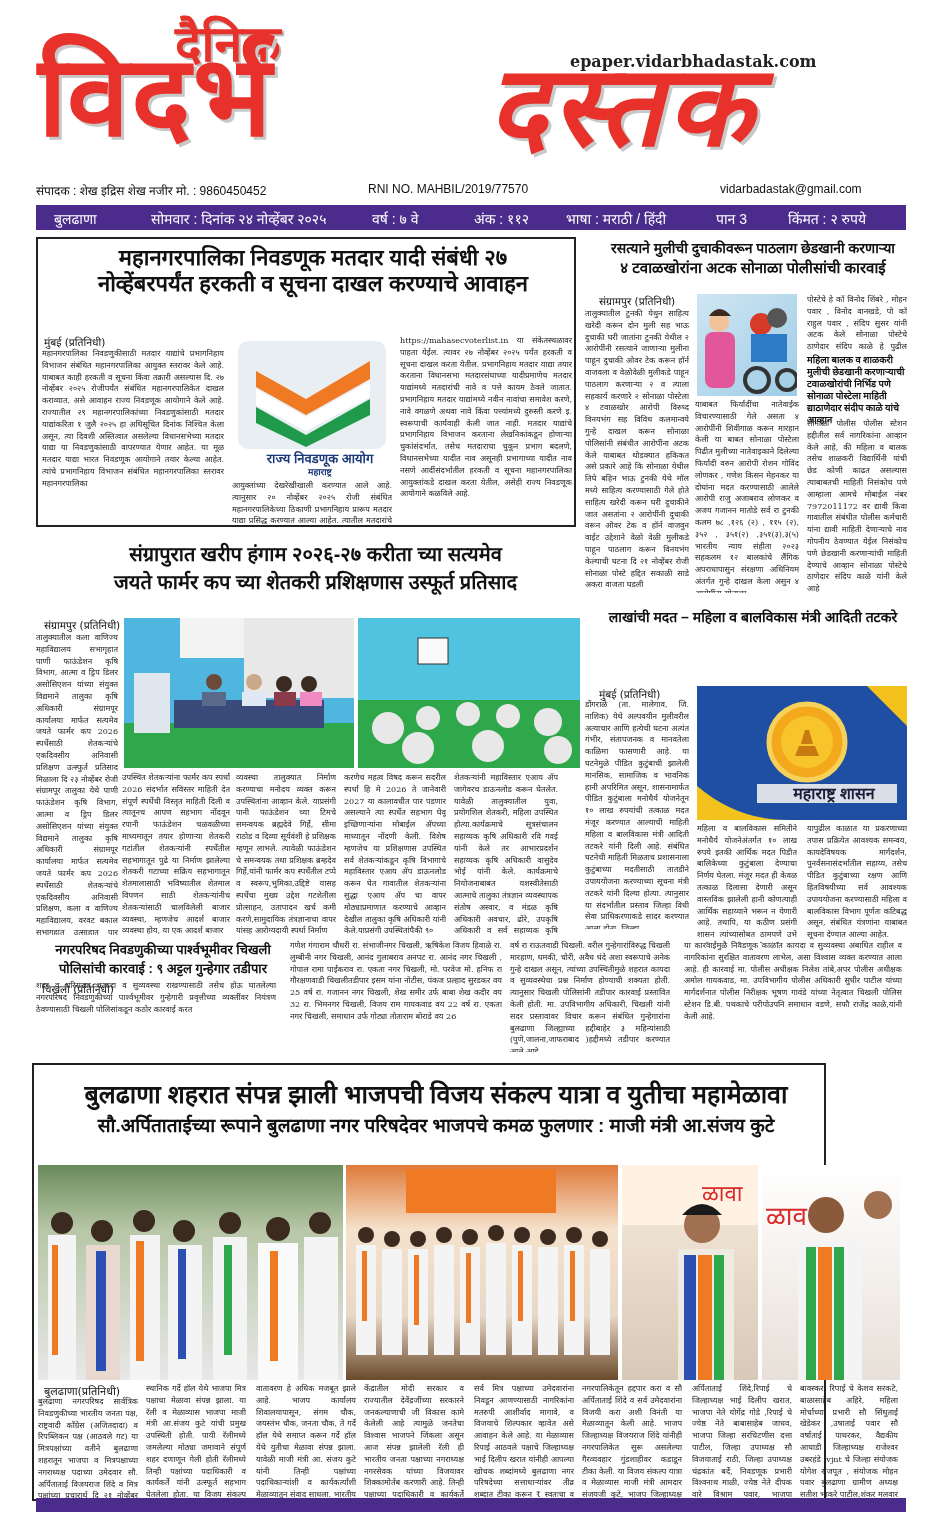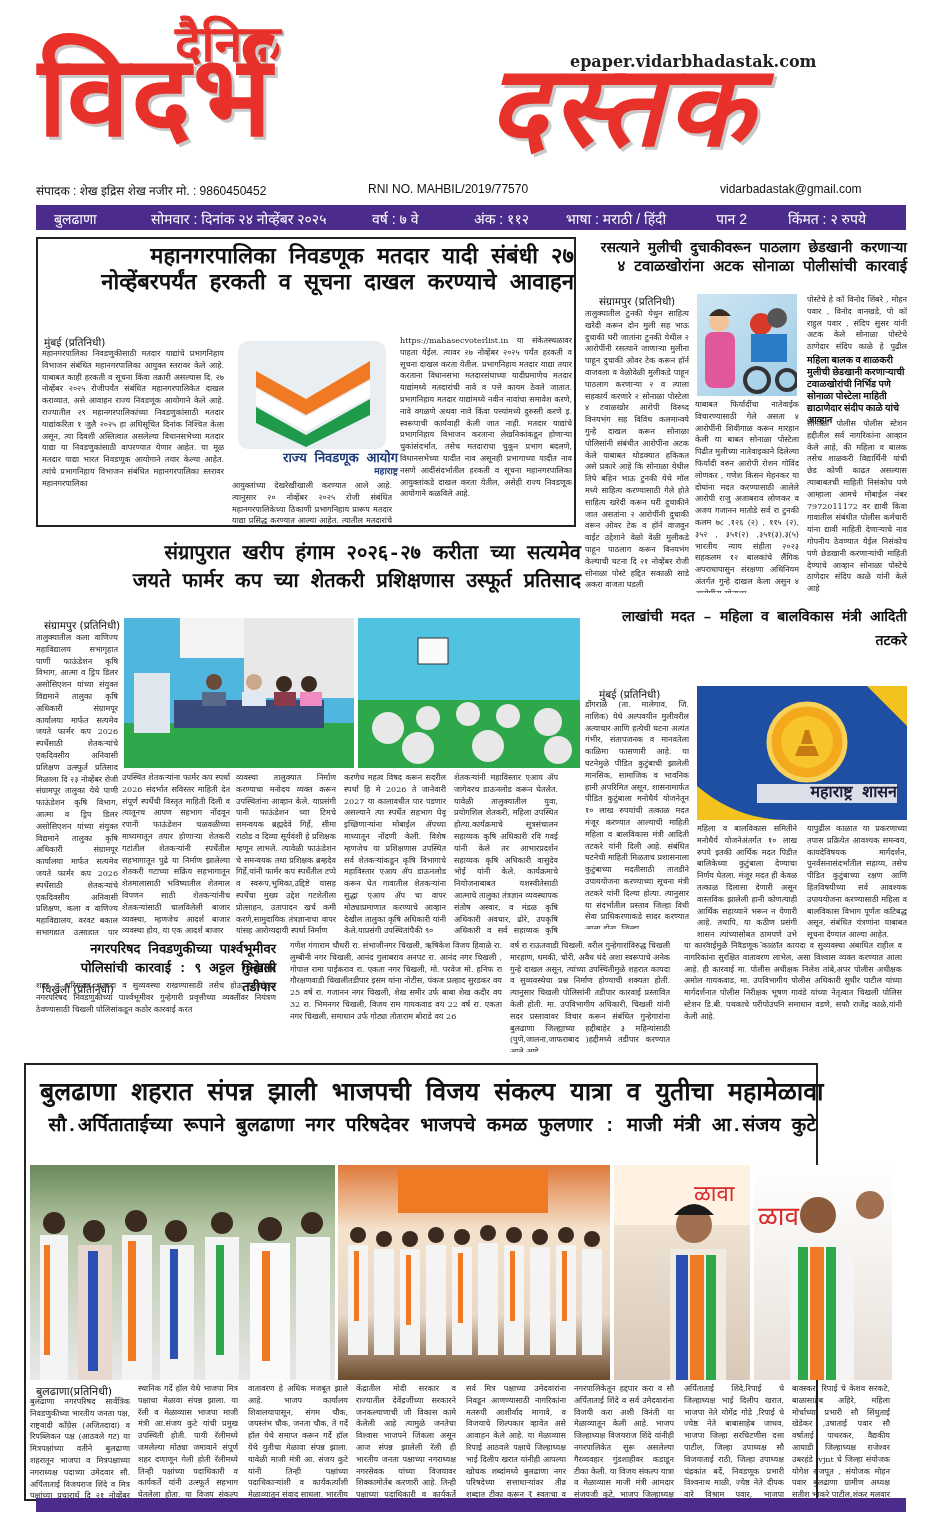--- a/index.html
+++ b/index.html
@@ -7,21 +7,21 @@
   .abs { position: absolute; }
   .masthead-dainik { left: 175px; top: 8px; font-family: "DejaVu Sans", sans-serif; font-weight: bold; font-size: 50px; color: #e8312a; text-shadow: 2px 2px 0 #bbb; }
   .masthead-title { left: 38px; top: 40px; font-family: "DejaVu Sans", sans-serif; font-weight: bold; font-size: 112px; line-height: 1; color: #e8312a; text-shadow: 3px 3px 0 #c8c8c8; letter-spacing: 2px; }
   .masthead-title2 { left: 488px; top: 50px; font-family: "DejaVu Sans", sans-serif; font-weight: bold; font-size: 112px; line-height: 1; color: #e8312a; text-shadow: 3px 3px 0 #c8c8c8; letter-spacing: 4px; font-style: italic; }
   .epaper { left: 570px; top: 52px; font-size: 16px; font-weight: bold; color: #222; font-family: "DejaVu Serif", serif; }
   .meta-row { top: 182px; left: 36px; width: 845px; font-size: 12px; font-family: "Liberation Sans", sans-serif; }
   .meta-row span { position: absolute; top: 0; white-space: nowrap; }
   .infobar { left: 36px; top: 205px; width: 870px; height: 25px; background: #4b2c8c; color: #fff; font-family: "Liberation Sans", sans-serif; font-size: 14px; }
   .infobar span { position: absolute; top: 4px; white-space: nowrap; }
   .box { border: 2px solid #222; }
-  .headline { font-family: Liberation Mono, monospace; font-weight: bold; text-align: right; line-height: 1.2; color: #111; padding-left: 14px; }
+  .headline { font-family: Liberation Sans, sans-serif; font-weight: bold; text-align: center; line-height: 1.2; color: #111; padding-left: 14px; }
   .col { font-size: 8px; line-height: 11.8px; text-align: justify; color: #222; overflow: hidden; font-family: "DejaVu Serif", serif; }
   .dateline { font-weight: normal; font-size: 10.5px; font-family: "DejaVu Sans", sans-serif; }
   .subhead { font-weight: bold; font-size: 9.5px; line-height: 12px; font-family: Liberation Serif, serif; }
   .photo { overflow: hidden; }
   .footer-bar { left: 36px; top: 1498px; width: 870px; height: 14px; background: #4b2c8c; }
 </style>
 </head>
 <body>
 
 <div class="abs masthead-dainik">दैनिक</div>
@@ -34,21 +34,21 @@
   <span style="left:332px">RNI NO. MAHBIL/2019/77570</span>
   <span style="left:684px">vidarbadastak@gmail.com</span>
 </div>
 
 <div class="abs infobar">
   <span style="left:18px">बुलढाणा</span>
   <span style="left:115px">सोमवार : दिनांक २४ नोव्हेंबर २०२५</span>
   <span style="left:336px">वर्ष : ७ वे</span>
   <span style="left:438px">अंक : ११२</span>
   <span style="left:530px">भाषा : मराठी / हिंदी</span>
-  <span style="left:680px">पान 2</span>
+  <span style="left:680px">पान 3</span>
   <span style="left:752px">किंमत : २ रुपये</span>
 </div>
 
 <div class="abs box" style="left:36px;top:237px;width:540px;height:290px;">
   <div class="headline" style="font-size:22px;margin-top:6px;">महानगरपालिका निवडणूक मतदार यादी संबंधी २७</div>
   <div class="headline" style="font-size:22px;">नोव्हेंबरपर्यंत हरकती व सूचना दाखल करण्याचे आवाहन</div>
   <div class="abs dateline" style="left:6px;top:96px;">मुंबई (प्रतिनिधी)</div>
   <div class="abs col" style="left:4px;top:109px;width:182px;height:175px;">महानगरपालिका निवडणुकीसाठी मतदार याद्यांचे प्रभागनिहाय विभाजन संबंधित महानगरपालिका आयुक्त स्तरावर केले आहे. याबाबत काही हरकती व सूचना किंवा तक्रारी असल्यास दि. २७ नोव्हेंबर २०२५ रोजीपर्यंत संबंधित महानगरपालिकेत दाखल कराव्यात, असे आवाहन राज्य निवडणूक आयोगाने केले आहे. राज्यातील २९ महानगरपालिकांच्या निवडणुकांसाठी मतदार याद्यांकरिता १ जुलै २०२५ हा अधिसूचित दिनांक निश्चित केला असून, त्या दिवशी अस्तित्वात असलेल्या विधानसभेच्या मतदार याद्या या निवडणुकांसाठी वापरण्यात येणार आहेत. या मूळ मतदार याद्या भारत निवडणूक आयोगाने तयार केल्या आहेत. त्यांचे प्रभागनिहाय विभाजन संबंधित महानगरपालिका स्तरावर महानगरपालिका</div>
   <div class="abs" style="left:200px;top:102px;width:148px;height:108px;background:#e9eef3;border-radius:10px;">
     <svg width="148" height="108" viewBox="0 0 148 108">
@@ -149,21 +149,21 @@
 <div class="abs" style="left:36px;top:940px;width:870px;height:112px;">
   <div class="abs headline" style="left:0;top:0;width:240px;font-size:13px;line-height:19px;">नगरपरिषद निवडणुकीच्या पार्श्वभूमीवर चिखली</div>
   <div class="abs headline" style="left:0;top:19px;width:240px;font-size:13px;line-height:19px;">पोलिसांची कारवाई : ९ अट्टल गुन्हेगार तडीपार</div>
   <div class="abs dateline" style="left:6px;top:42px;">चिखली (प्रतिनिधी)</div>
   <div class="abs col" style="left:0;top:40px;width:240px;height:56px;">शहर व परिसरात कायदा व सुव्यवस्था राखण्यासाठी तसेच होऊ घातलेल्या नगरपरिषद निवडणुकीच्या पार्श्वभूमीवर गुन्हेगारी प्रवृत्तीच्या व्यक्तींवर नियंत्रण ठेवण्यासाठी चिखली पोलिसांकडून कठोर कारवाई करत</div>
   <div class="abs col" style="left:254px;top:0;width:212px;height:112px;">गणेश गंगाराम चौधरी रा. संभाजीनगर चिखली, ऋषिकेश विजय हिवाळे रा. लुम्बीनी नगर चिखली, आनंद गुलाबराव अनपट रा. आनंद नगर चिखली , गोपाल रामा पाईकराव रा. एकता नगर चिखली, मो. परवेज मो. हनिफ रा गौरक्षणवाडी चिखलीतडीपार इसम यांना नोटीस, पंकज प्रल्हाद सुरडकर वय 25 वर्ष रा. गजानन नगर चिखली, शेख समीर उर्फ बाबा शेख कदीर वय 32 रा. भिमनगर चिखली, विजय राम गायकवाड वय 22 वर्ष रा. एकता नगर चिखली, समाधान उर्फ गोट्या तोताराम बोराडे वय 26</div>
   <div class="abs col" style="left:474px;top:0;width:160px;height:112px;">वर्ष रा राऊतवाडी चिखली. वरील गुन्हेगारांविरुद्ध चिखली मारहाण, धमकी, चोरी, अवैध धंदे अशा स्वरूपाचे अनेक गुन्हे दाखल असून, त्यांच्या उपस्थितीमुळे शहरात कायदा व सुव्यवस्थेचा प्रश्न निर्माण होण्याची शक्यता होती. त्यानुसार चिखली पोलिसांनी तडीपार कारवाई प्रस्तावित केली होती. मा. उपविभागीय अधिकारी, चिखली यांनी सदर प्रस्तावावर विचार करून संबंधित गुन्हेगारांना बुलढाणा जिल्ह्याच्या हद्दीबाहेर ३ महिन्यांसाठी (पुणे,जालना,जाफराबाद )हद्दीमध्ये तडीपार करण्यात आले आहे.</div>
   <div class="abs col" style="left:648px;top:0;width:218px;height:112px;">या कारवाईमुळे निवडणूक काळात कायदा व सुव्यवस्था अबाधित राहील व नागरिकांना सुरक्षित वातावरण लाभेल, असा विश्वास व्यक्त करण्यात आला आहे. ही कारवाई मा. पोलीस अधीक्षक निलेश तांबे,अपर पोलीस अधीक्षक अमोल गायकवाड, मा. उपविभागीय पोलीस अधिकारी सुधीर पाटील यांच्या मार्गदर्शनात पोलीस निरीक्षक भूषण गावंडे यांच्या नेतृत्वात चिखली पोलिस स्टेशन डि.बी. पथकाचे परीपोउपनि समाधान वडणे, सफौ राजेंद्र काळे,यांनी केली आहे.</div>
 </div>
 
-<div class="abs box" style="left:24px;top:1063px;width:794px;height:438px;">
+<div class="abs box" style="left:32px;top:1063px;width:794px;height:438px;">
   <div class="headline" style="font-size:25px;line-height:34px;margin-top:12px;white-space:nowrap;">बुलढाणा शहरात संपन्न झाली भाजपची विजय संकल्प यात्रा व युतीचा महामेळावा</div>
   <div class="headline" style="font-size:19px;line-height:30px;white-space:nowrap;">सौ.अर्पिताताईच्या रूपाने बुलढाणा नगर परिषदेवर भाजपचे कमळ फुलणार : माजी मंत्री आ.संजय कुटे</div>
   <div class="abs photo" style="left:4px;top:100px;width:305px;height:215px;background:linear-gradient(#6a8a5a,#b7c7a7 30%,#e8e8e8);">
     <svg width="305" height="215" viewBox="0 0 305 215">
       <g>
         <rect x="10" y="70" width="28" height="145" fill="#f4f4f4"></rect>
           <rect x="14" y="80" width="6" height="110" fill="#f07a23"></rect>
         <rect x="48" y="80" width="34" height="135" fill="#e8d8d0"></rect>
           <rect x="58" y="86" width="10" height="120" fill="#2b4fb3"></rect>
         <rect x="92" y="70" width="30" height="145" fill="#f4f4f4"></rect>

